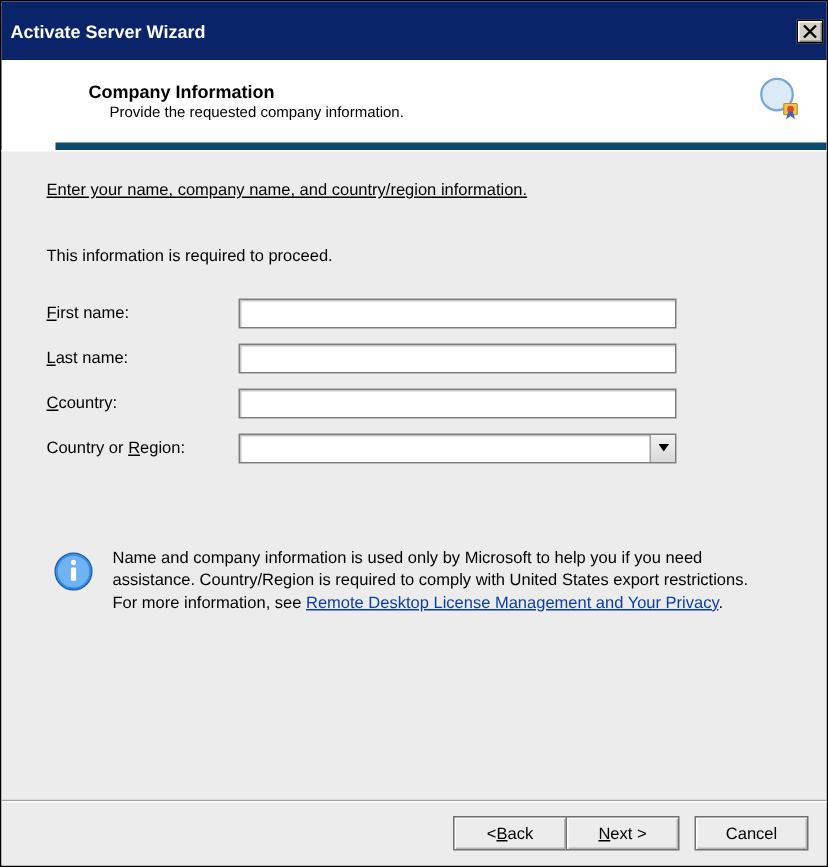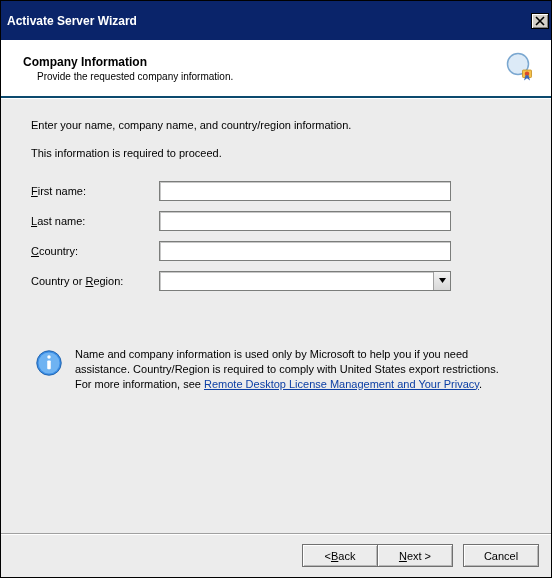--- a/index.html
+++ b/index.html
@@ -40,40 +40,41 @@
     box-shadow: inset 1px 1px 0 #ffffff, inset -1px -1px 0 #808080;
     display: flex;
     align-items: center;
     justify-content: center;
     cursor: default;
   }
   .close-btn svg { width: 10px; height: 10px; }
   
   .header-panel {
     background: #ffffff;
-    border-bottom: 2px solid #0c4a6e;
+    border-bottom: 5px solid #0c4a6e;
     display: flex;
     align-items: center;
     justify-content: space-between;
     padding: 8px 12px 8px 22px;
     min-height: 58px;
+    margin-left: 36px;
   }
   .header-text-group { display: flex; flex-direction: column; }
   .header-title { font-weight: bold; font-size: 12px; margin-bottom: 2px; color: #000; }
   .header-subtitle { font-size: 10px; color: #000; padding-left: 14px; }
   .header-icon svg { width: 36px; height: 36px; }
   
   .content {
     flex: 1;
     background: #ececec;
     padding: 20px 30px 10px 30px;
     position: relative;
     border-top: 1px solid #ffffff;
   }
-  .intro-text { font-size: 11px; color: #000; margin-bottom: 16px; }
+  .intro-text { font-size: 11px; color: #000; margin-bottom: 32px; text-decoration: underline; }
   .required-text { font-size: 11px; color: #000; margin-bottom: 22px; }
   .form-row {
     display: flex;
     align-items: center;
     margin-bottom: 10px;
   }
   .form-label {
     width: 128px;
     font-size: 11px;
     color: #000;

